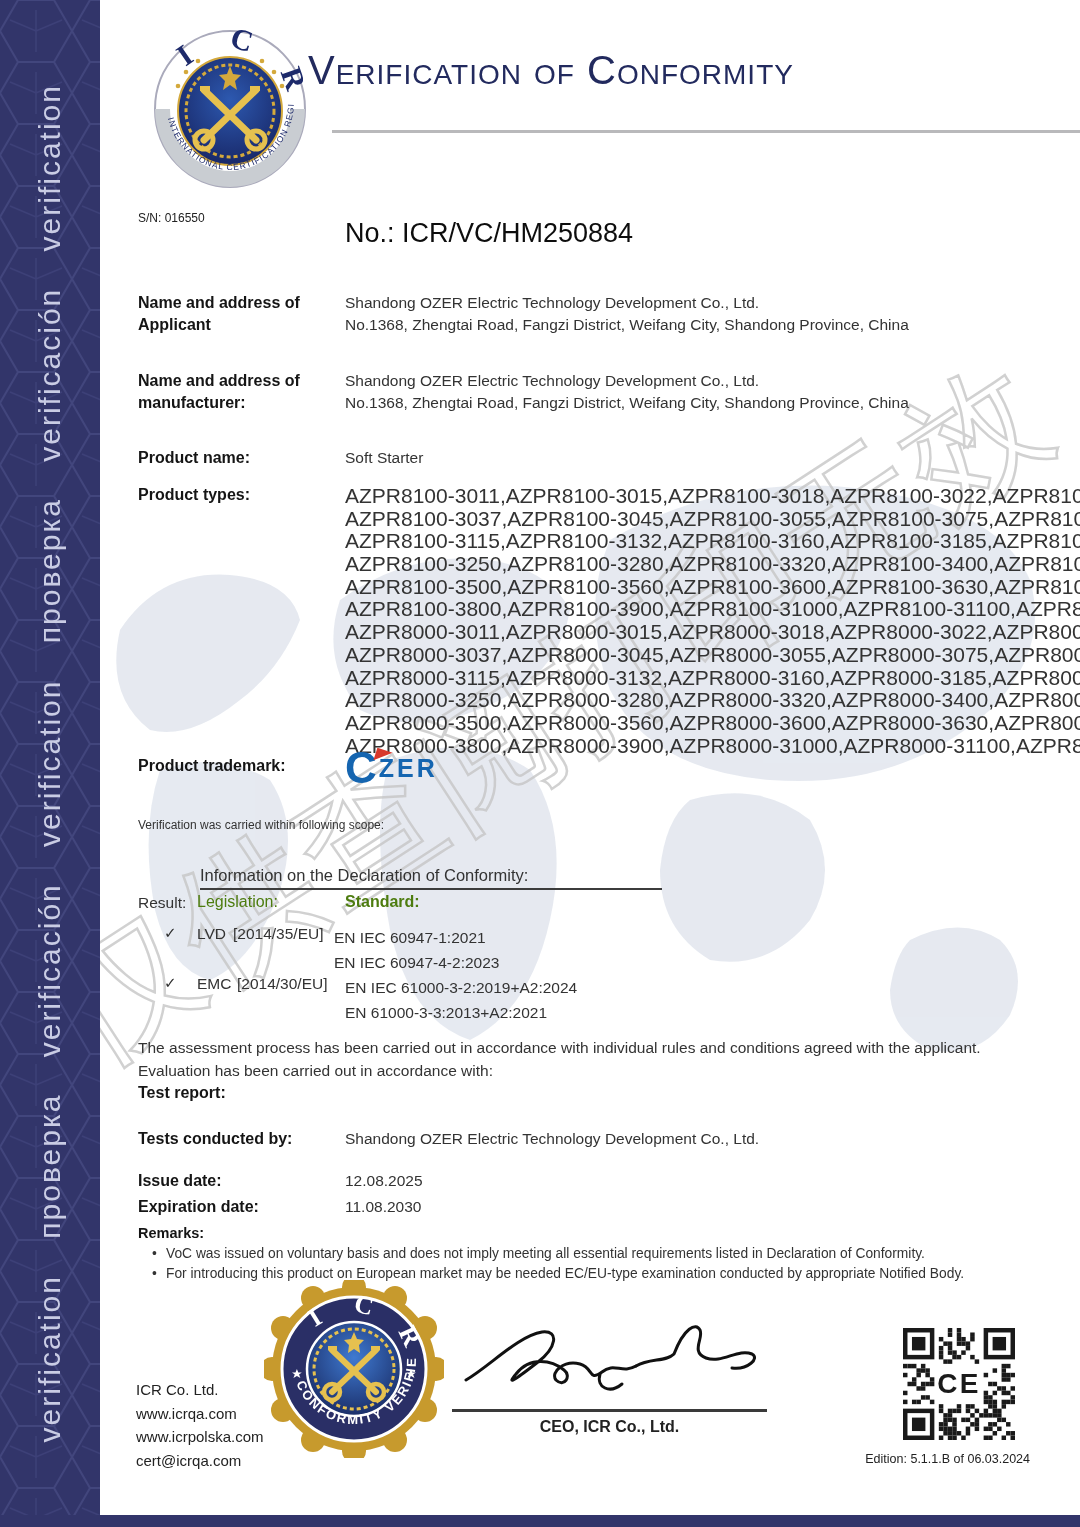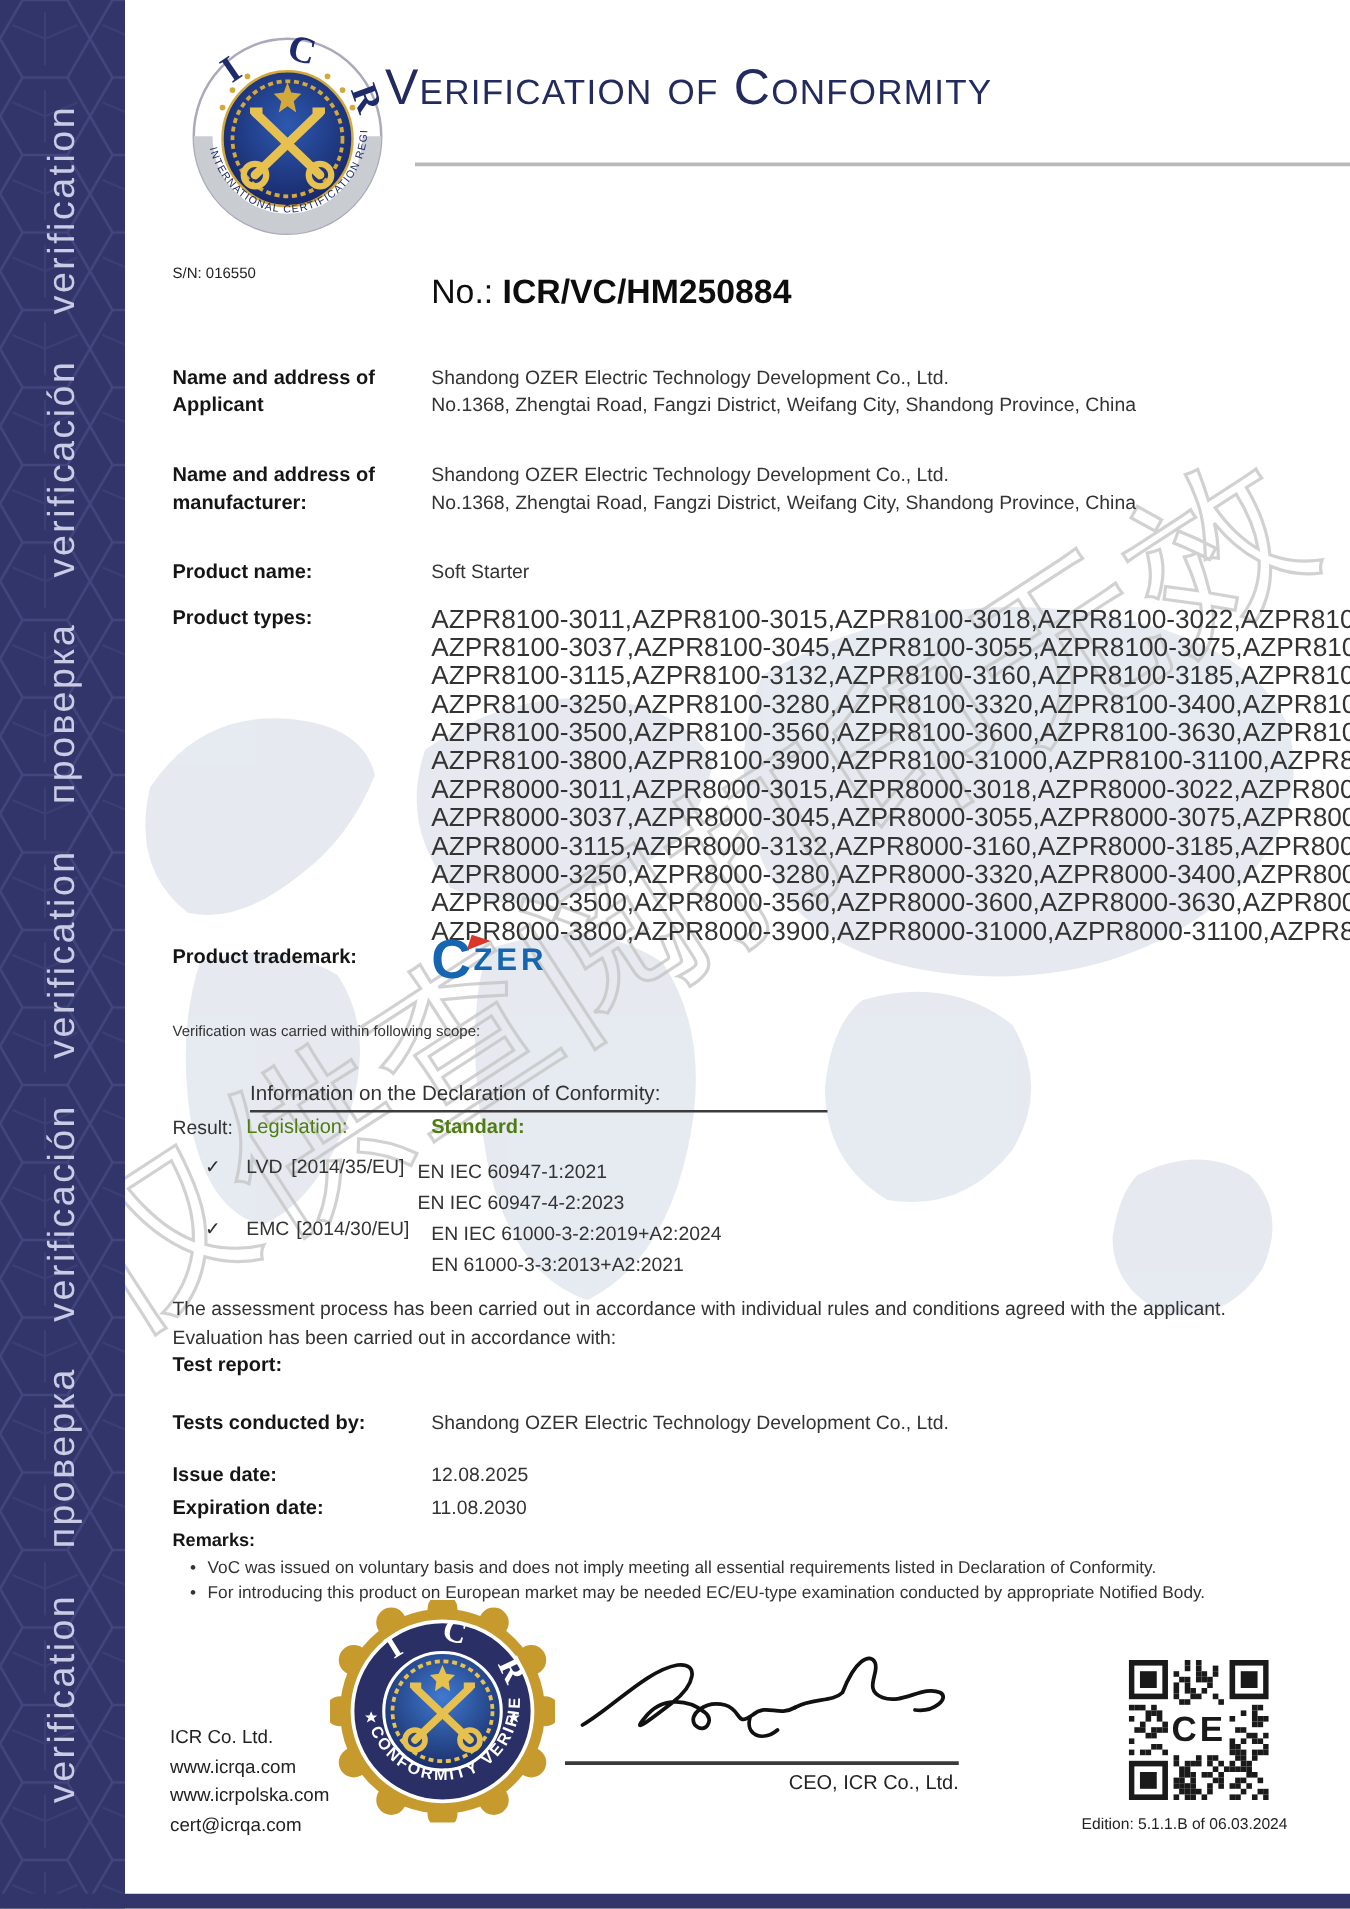--- a/index.html
+++ b/index.html
@@ -20,21 +20,21 @@
   .map-svg{left:90px;top:380px;pointer-events:none;}
   .cn-wm{left:0;top:0;pointer-events:none;}
 
   
   .logo-svg{left:140px;top:28px;}
   .page-title{left:308px;top:48px;font-size:40px;color:#222a5e;
       font-variant:small-caps;letter-spacing:1px;white-space:nowrap;}
   .title-rule{left:332px;top:130px;width:748px;height:3px;background:#b9b9bb;}
   .sn{left:138px;top:211px;font-size:12px;color:#222;}
   .no-line{left:345px;top:218px;font-size:27px;color:#0d0d0d;white-space:nowrap;}
-  .no-line b{font-weight:bold;}
+  .no-line b{font-weight:normal;}
 
   
   .lbl{left:138px;width:200px;font-weight:bold;color:#151515;font-size:16px;line-height:22px;}
   .val{left:345px;font-size:15.5px;color:#333;line-height:22px;white-space:nowrap;}
   .types{left:345px;top:484px;width:690px;font-size:21px;color:#333;}
   .type-row{display:flex;justify-content:space-between;height:22.7px;white-space:nowrap;}
   .brand{left:345px;top:746px;width:120px;display:flex;align-items:center;}
   .brand-c{font-size:44px;font-weight:bold;color:#1565b0;line-height:44px;position:relative;}
   .brand-tri{position:absolute;left:30px;top:4px;width:0;height:0;
       border-left:16px solid #d8372a;border-bottom:13px solid transparent;
@@ -61,21 +61,21 @@
   .remarks-list{left:152px;top:1244px;width:900px;}
   .remark-item{font-size:13.8px;line-height:19.5px;color:#333;padding-left:14px;position:relative;}
   .remark-item::before{content:"•";position:absolute;left:0;top:0;}
 
   
   .badge-svg{left:264px;top:1280px;}
   .contact{left:136px;top:1378px;}
   .contact-line{font-size:15px;line-height:23.5px;color:#222;}
   .sig-svg{left:460px;top:1318px;}
   .sig-rule{left:452px;top:1409px;width:315px;height:2.5px;background:#3a3a3a;}
-  .ceo{left:452px;top:1418px;width:315px;text-align:right;font-size:16px;color:#222;}
+  .ceo{left:452px;top:1418px;width:315px;text-align:center;font-size:16px;color:#222;font-weight:bold;}
   .qr-svg{left:903px;top:1328px;}
   .edition{left:830px;top:1452px;width:200px;text-align:right;font-size:12.5px;color:#222;}
 </style>
 </head>
 <body>
 
 <div class="page">
 
   <svg class="abs map-svg" width="990" height="760" viewBox="0 0 990 760">
     <g fill="#e2e6ee" opacity="0.85">

